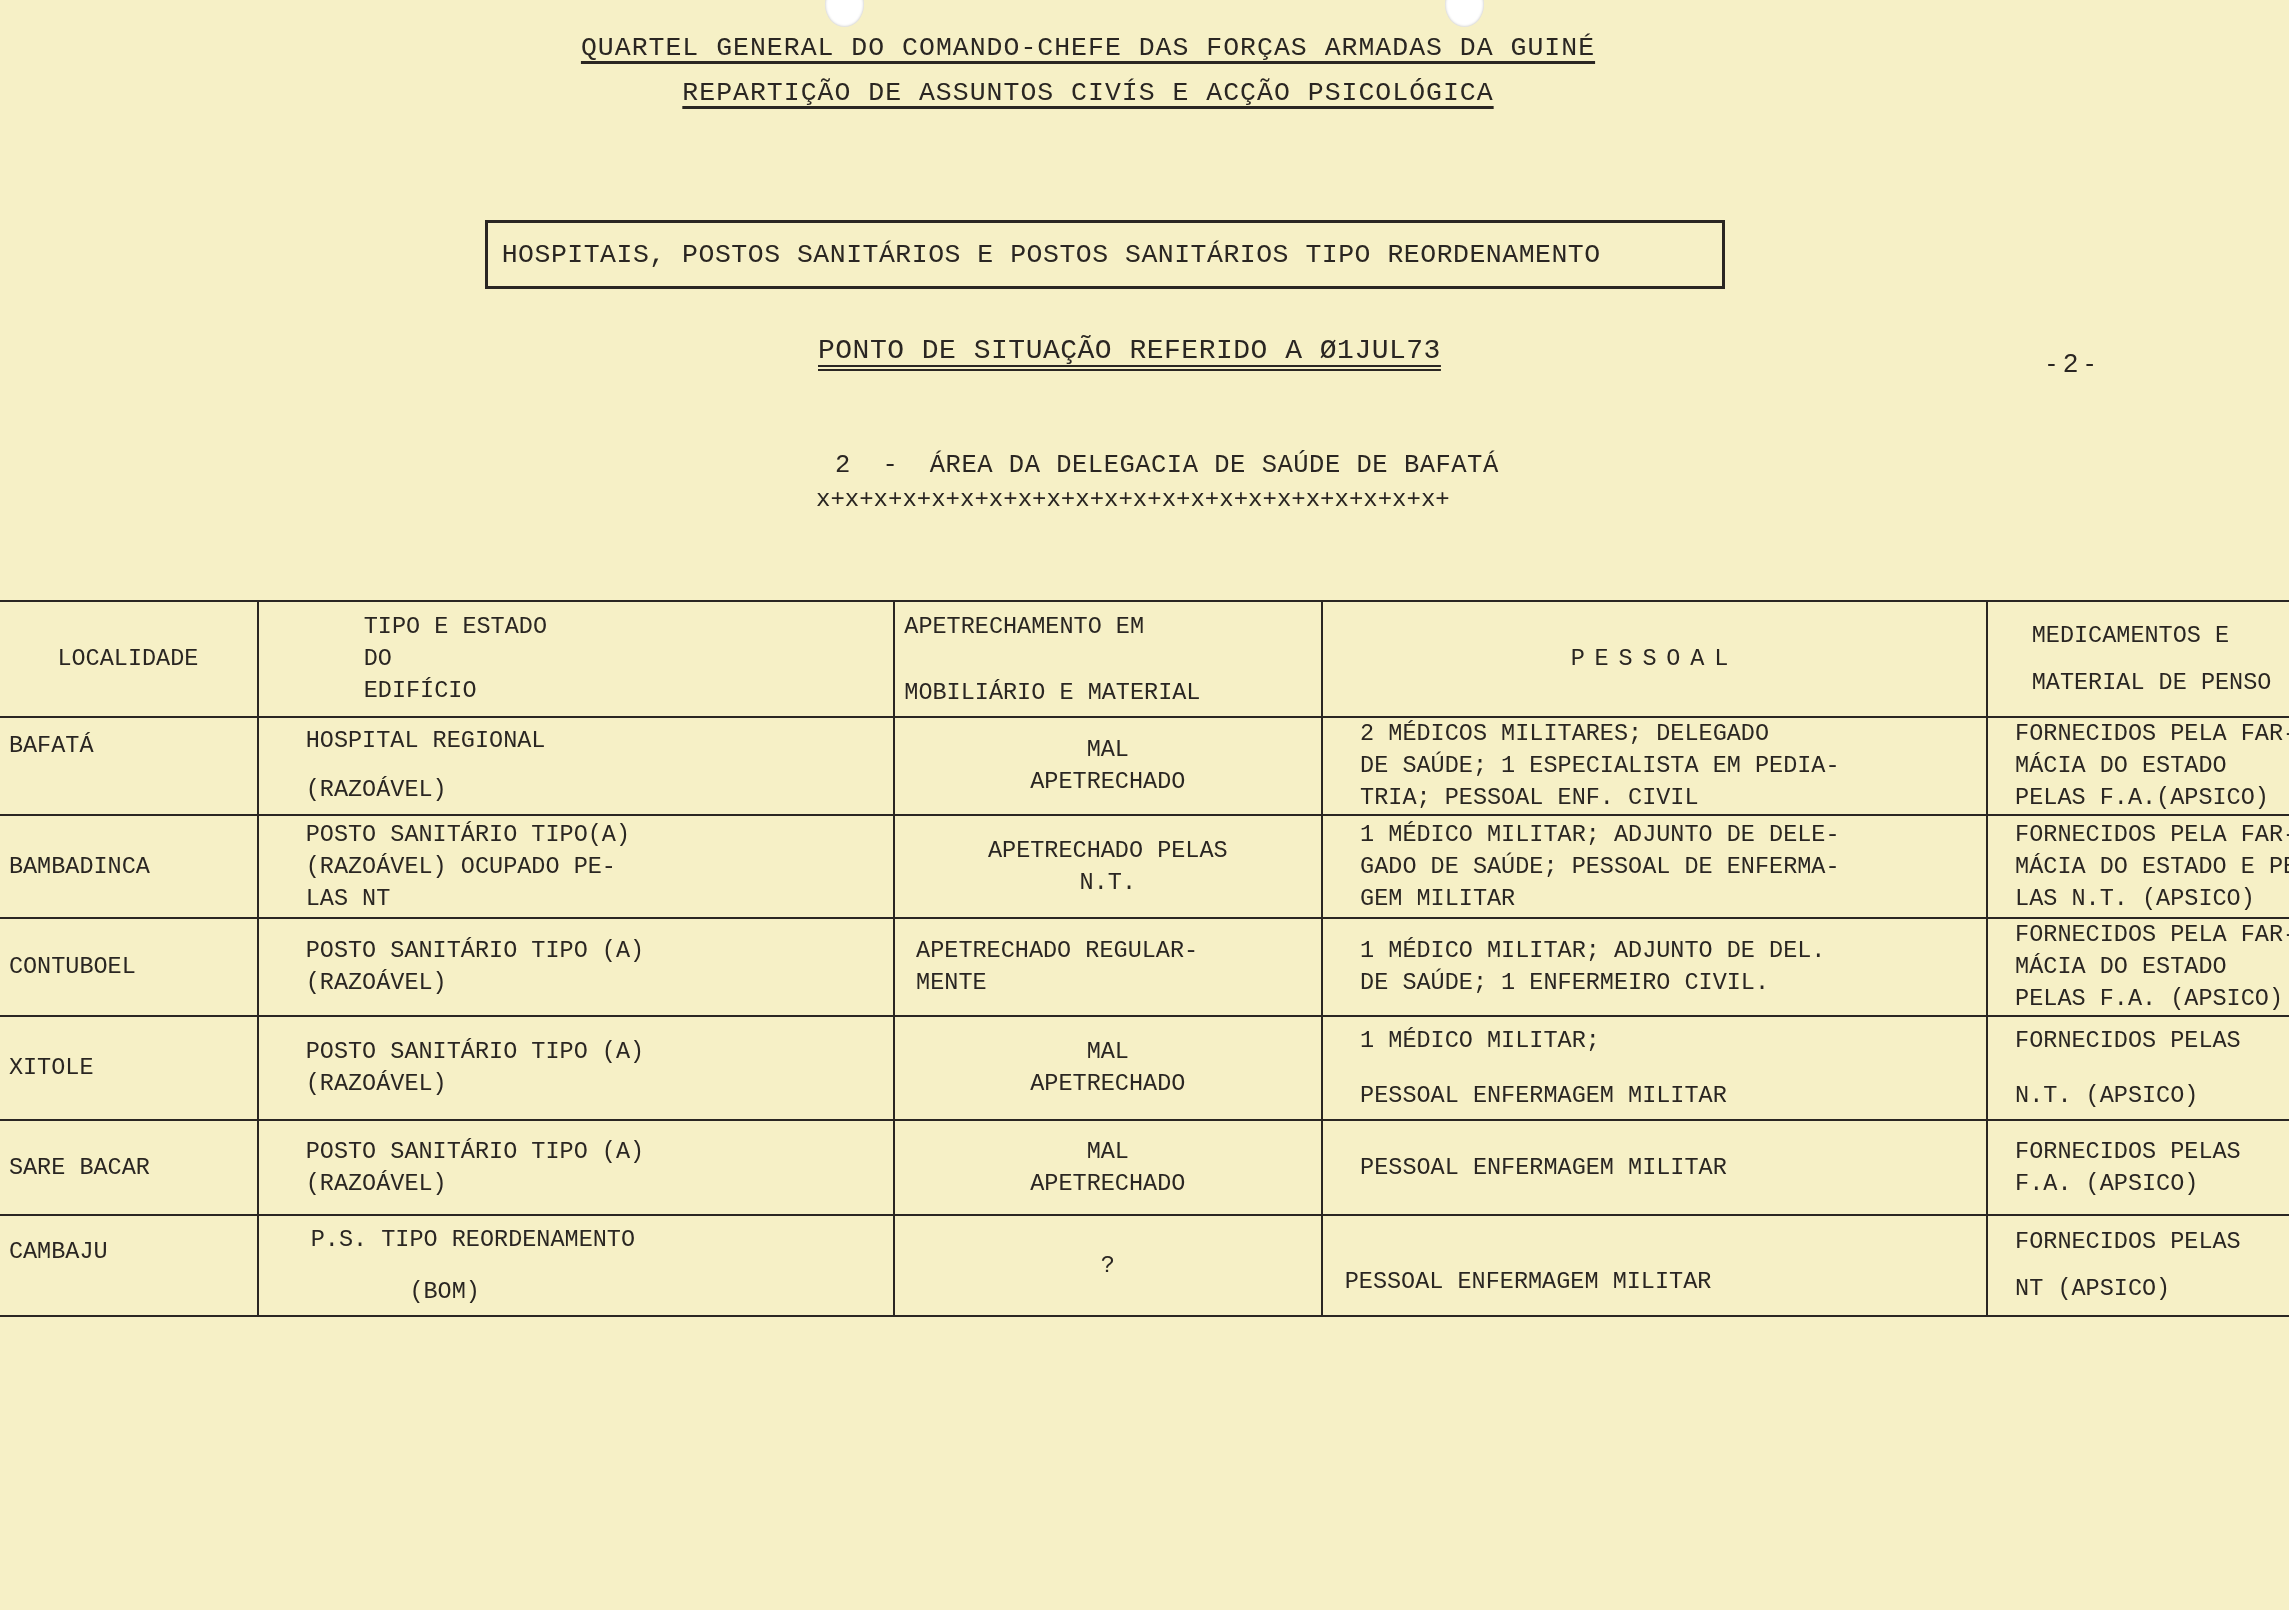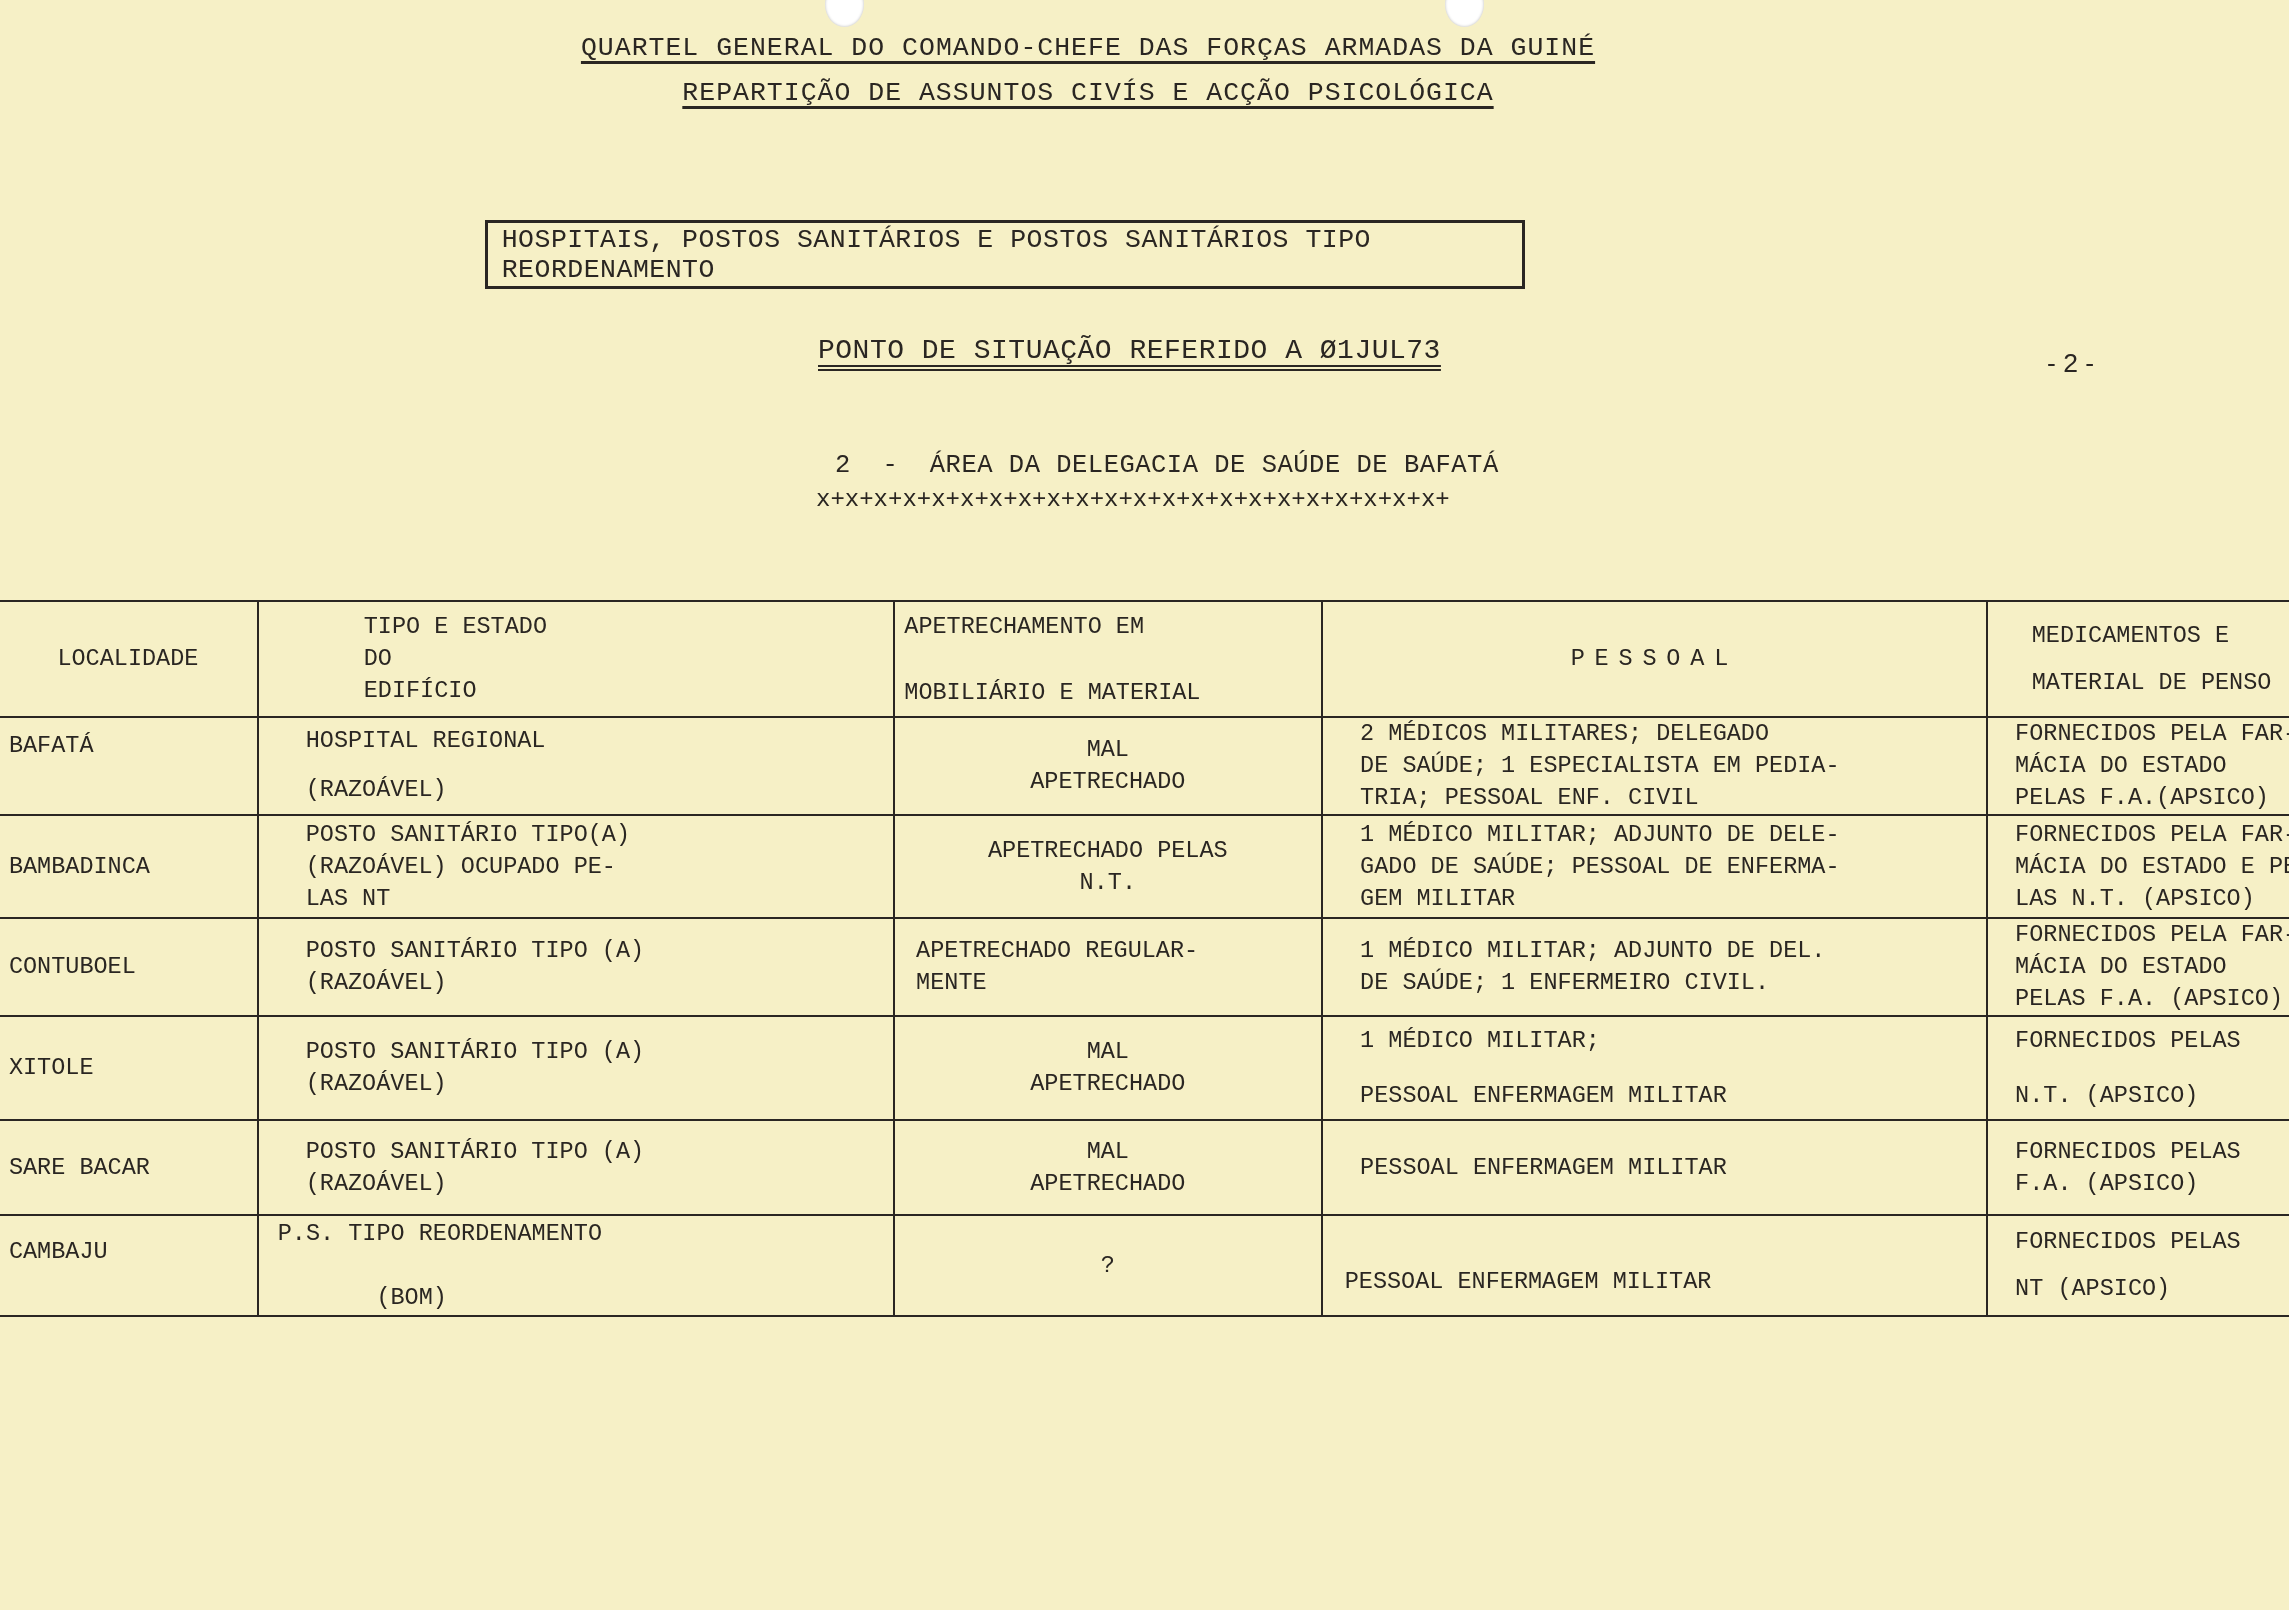--- a/index.html
+++ b/index.html
@@ -4,21 +4,21 @@
 <style>
   html, body { margin:0; padding:0; }
   body {
     width:2290px; height:1610px; overflow:hidden; position:relative;
     background:#f6f0c6;
     font-family:"Liberation Mono","DejaVu Sans Mono",monospace;
     color:#2a2622;
   }
   .punch { position:absolute; top:-17.6px; width:39px; height:45px; border-radius:50%; background:#ffffff; box-shadow: inset 0 0 2.9px #b8b8b8; }
   .hdr { position:absolute; left:0; width:2176px; text-align:center; font-size:26.5px; letter-spacing:1px; text-decoration:underline; text-decoration-thickness:2.9px; text-underline-offset:5.9px; }
-  .boxtitle { position:absolute; left:485px; top:220px; width:1040px; height:69px; border:3.9px solid #2a2622; box-sizing:border-box; font-size:26.5px; display:flex; align-items:center; padding-left:13.7px; letter-spacing:0.5px; }
+  .boxtitle { position:absolute; left:485px; top:220px; width:1240px; height:69px; border:3.9px solid #2a2622; box-sizing:border-box; font-size:26.5px; display:flex; align-items:center; padding-left:13.7px; letter-spacing:0.5px; }
   .ponto { position:absolute; left:818px; top:335px; font-size:28px; text-decoration:underline; text-decoration-style:double; text-underline-offset:6.9px; letter-spacing:0.5px; }
   .pageno { position:absolute; left:2047px; top:348px; font-family:"Liberation Sans",sans-serif; font-size:26.5px; }
   .section { position:absolute; left:835px; top:451px; font-size:25.5px; letter-spacing:0.5px; }
   .deco { position:absolute; left:816px; top:486px; font-size:24px; letter-spacing:0; }
   table.grid { position:absolute; left:-2.9px; top:600px; border-collapse:collapse; width:2282px; table-layout:fixed; }
   table.grid td, table.grid th { border:2.9px solid #2a2622; vertical-align:middle; font-weight:normal; font-size:23.5px; line-height:32px; padding:0 9.8px; }
   table.grid th { height:114px; }
   .c1 { width:238px; }
   .c2 { width:519px; }
   .c3 { width:407px; }
@@ -124,21 +124,21 @@
       <td class="left ml" style="padding-left:47px;">POSTO SANITÁRIO TIPO (A)
 (RAZOÁVEL)</td>
       <td class="center ml">MAL
 APETRECHADO</td>
       <td class="left ml" style="padding-left:37px;">PESSOAL ENFERMAGEM MILITAR</td>
       <td class="left ml" style="padding-left:27.4px;">FORNECIDOS PELAS
 F.A. (APSICO)</td>
     </tr>
     <tr style="height:101px;">
       <td class="left" style="vertical-align:top;padding-top:19.6px;">CAMBAJU</td>
-      <td class="left ml" style="padding-left:19px;line-height:32px;white-space:pre;">P.S. TIPO REORDENAMENTO
+      <td class="left ml" style="padding-left:52px;line-height:26px;white-space:pre;">P.S. TIPO REORDENAMENTO
 
        (BOM)</td>
       <td class="center ml">?</td>
       <td class="left ml" style="padding-left:21.6px;">
 PESSOAL ENFERMAGEM MILITAR</td>
       <td class="left ml" style="padding-left:27.4px;line-height:23.5px;">FORNECIDOS PELAS
 
 NT (APSICO)</td>
     </tr>
   </tbody>

